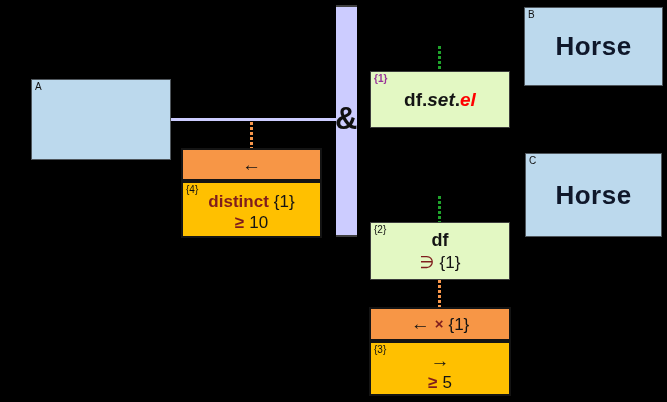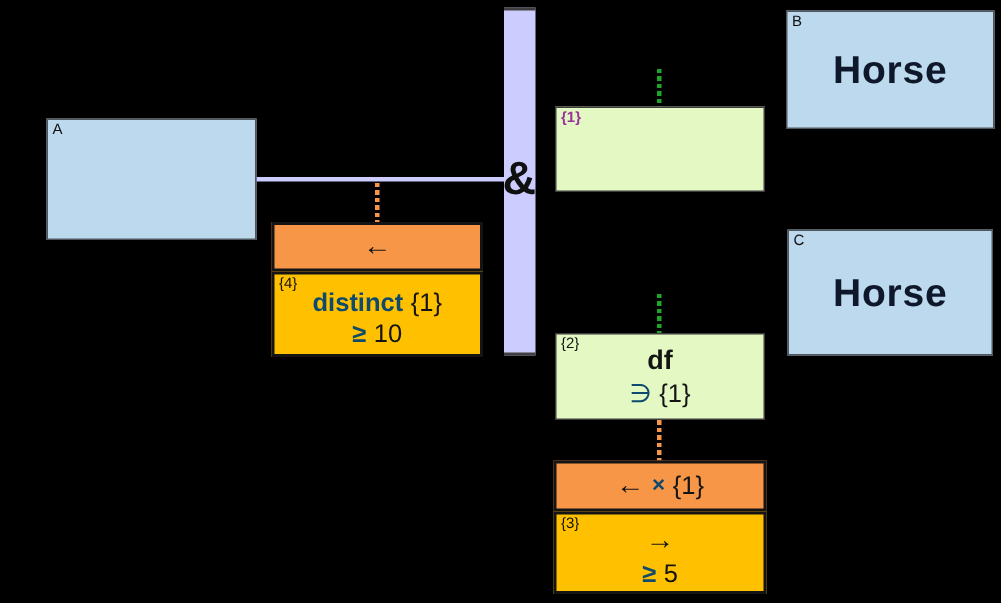--- a/index.html
+++ b/index.html
@@ -52,21 +52,21 @@
   .dotted.green  { background: repeating-linear-gradient(180deg, #1FA32B 0 3px, transparent 3px 5px); }
 
   .amp {
     font-size: 31px; font-weight: 600; color: #101010;
     text-align: center; line-height: 1;
   }
 
   
   .b { font-weight: bold; }
   .i { font-style: italic; }
-  .blue { color: #0c4a6e; }
+  .blue { color: #7f1d1d; }
   .red { color: #FF0000; }
   .blk { color: #141414; }
   .gap { margin-left: 5px; }
   .fs19 { font-size: 19px; }
   .fs18 { font-size: 18px; }
   .fs17 { font-size: 17px; }
   .line { line-height: 1.25; white-space: nowrap; }
 </style>
 </head>
 <body>
@@ -91,20 +91,21 @@
     <span class="name">Horse</span>
   </div>
 
   <div class="abs entity" style="left:525px; top:153px; width:137px; height:84px;">
     <span class="tag">C</span>
     <span class="name">Horse</span>
   </div>
 
   <div class="abs fact" style="left:370px; top:71px; width:140px; height:57px;">
     <span class="tag purple">{1}</span>
+    <span class="line fs19 blk"><span class="b">df</span><span class="b">.</span><span class="b i">set</span><span class="b">.</span><span class="b i red">el</span></span>
   </div>
 
   <div class="abs fact" style="left:370px; top:222px; width:140px; height:58px;">
     <span class="tag">{2}</span>
     <span class="line fs18 b blk">df</span>
     <span class="line fs17 blk"><span class="blue">∋</span><span class="gap">{1}</span></span>
   </div>
 
   <div class="abs role" style="left:181px; top:148px; width:141px; height:33px;">
     <span class="line fs19 b blk">←</span>

